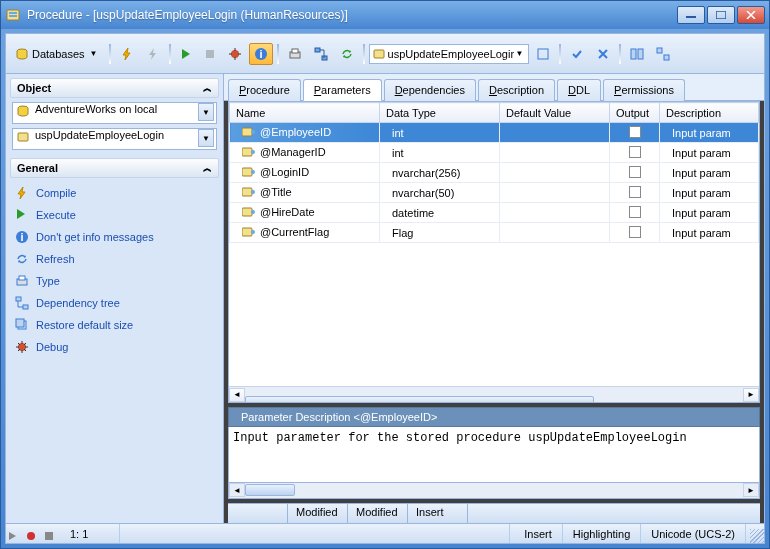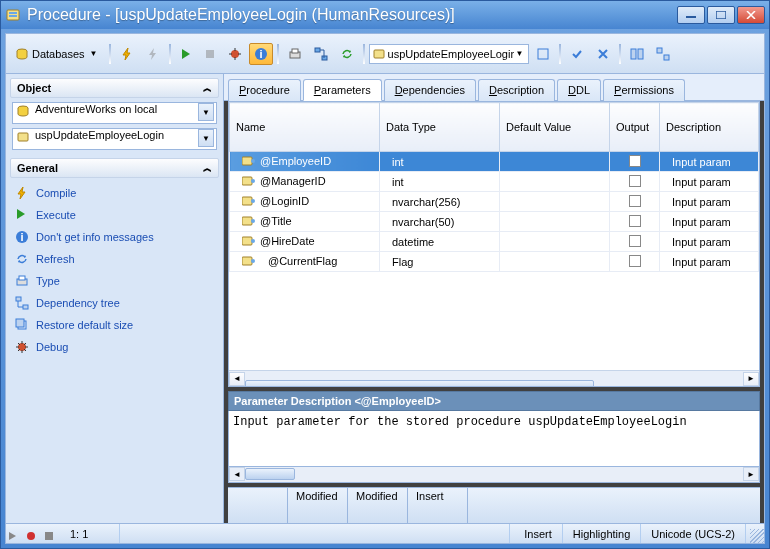--- a/index.html
+++ b/index.html
@@ -1,20 +1,20 @@
 <!DOCTYPE html>
 <html><head>
 <meta charset="utf-8">
 <style>
 *{box-sizing:border-box;margin:0;padding:0;font-family:Tahoma,sans-serif;font-size:11px}
 body{background:#fff;overflow:hidden}
 .window{width:770px;height:549px;border:1px solid #2a5a9e;background:linear-gradient(#6fa3e0,#4785d1);display:flex;flex-direction:column}
 .titlebar{height:28px;display:flex;align-items:center;padding:0 4px;color:#fff;background:linear-gradient(#7ab0e8,#4785d1)}
 .titlebar .icon{width:16px;height:16px;margin-right:6px;display:flex;align-items:center;justify-content:center}
-.title-text{flex:1;font-size:16px;text-shadow:0 1px 1px rgba(0,0,0,.3)}
+.title-text{flex:1;font-size:12px;text-shadow:0 1px 1px rgba(0,0,0,.3)}
 .winbtns{display:flex;gap:2px}
 .winbtn{width:28px;height:18px;border:1px solid #2a5a9e;border-radius:2px;background:linear-gradient(#e0ebf8,#b3cef0);display:flex;align-items:center;justify-content:center;cursor:pointer}
 .winbtn.close{background:linear-gradient(#f29a8f,#d44a36);color:#fff}
 .client{flex:1;margin:4px;background:#d9e6f7;border:1px solid #9ab6de;display:flex;flex-direction:column}
 .toolbar{height:40px;background:linear-gradient(#eaf2fc,#cfdff3);border-bottom:1px solid #9ab6de;display:flex;align-items:center;padding:0 4px;gap:2px}
 .tbitem{height:22px;padding:0 4px;border:1px solid transparent;border-radius:2px;display:flex;align-items:center;gap:3px;cursor:pointer}
 .tbitem.active{border-color:#c88a2a;background:linear-gradient(#ffd978,#ffb93a)}
 .tsep{width:2px;height:20px;background:linear-gradient(#9ab6de,#fff);margin:0 2px}
 .tdrop{display:flex;align-items:center;border:1px solid #9ab6de;background:#fff;height:20px;padding:0 2px}
 .tdrop span{padding:0 2px}
@@ -31,34 +31,34 @@
 .action{display:flex;align-items:center;gap:6px;padding:3px 4px;color:#1a4db3;cursor:pointer}
 .action .icn{width:16px;height:16px;display:inline-flex;align-items:center;justify-content:center}
 .main{flex:1;display:flex;flex-direction:column;background:#404040;overflow:hidden}
 .tabs{display:flex;padding:4px 4px 0 4px;background:#e5eefb;border-bottom:1px solid #9ab6de}
 .tab{padding:4px 10px;border:1px solid #9ab6de;border-bottom:none;background:linear-gradient(#eaf2fc,#d9e6f7);margin-right:2px;border-radius:3px 3px 0 0;cursor:pointer;position:relative;top:1px}
 .tab.active{background:#fff;border-bottom:1px solid #fff;font-weight:normal}
 .tab u{text-decoration:underline}
 .grid-wrap{flex:1;display:flex;flex-direction:column;margin:0 4px 4px 4px;background:#fff;border:1px solid #9ab6de;overflow:hidden}
 .grid{flex:1;overflow:auto}
 table{border-collapse:collapse;width:100%}
-th{background:linear-gradient(#fdfdfe,#e8eef8);border:1px solid #c5d4e9;text-align:left;padding:18px 6px;font-weight:normal;height:20px}
+th{background:linear-gradient(#fdfdfe,#e8eef8);border:1px solid #c5d4e9;text-align:left;padding:3px 6px;font-weight:normal;height:20px}
 td{border:1px solid #e7ecf5;padding:2px 12px;height:20px}
 tr.selected td{background:#3d87d6;color:#fff}
 tr.selected td:first-child{background:linear-gradient(90deg,#5a9de0,#3d87d6)}
 .chk{width:12px;height:12px;border:1px solid #888;background:#fff;display:inline-block}
 .hscroll{height:16px;background:#e8eef8;border-top:1px solid #c5d4e9;display:flex;align-items:center}
 .hscroll .btn{width:16px;height:14px;border:1px solid #c5d4e9;background:linear-gradient(#fdfdfe,#e8eef8);display:flex;align-items:center;justify-content:center;font-size:8px;cursor:pointer}
 .hscroll .track{flex:1;position:relative}
 .hscroll .thumb{position:absolute;height:12px;top:1px;background:linear-gradient(#eaf2fc,#bcd2ef);border:1px solid #9ab6de;border-radius:2px}
 .desc-panel{margin:0 4px 4px 4px;display:flex;flex-direction:column}
-.desc-head{background:#6b90b9;color:#fff;padding:3px 5px;font-weight:bold;border:1px solid #5779a0}
+.desc-head{background:#6b90b9;color:#fff;padding:3px 12px;font-weight:normal;border:1px solid #5779a0}
 .desc-body{background:#fff;border:1px solid #9ab6de;border-top:none;height:56px;padding:4px;font-family:"Courier New",monospace;font-size:12px;overflow:auto;white-space:nowrap}
 .desc-hscroll{height:16px;background:#e8eef8;border:1px solid #9ab6de;border-top:none;display:flex}
-.tabstrip{height:36px;background:linear-gradient(#eaf2fc,#cfdff3);border-top:1px solid #9ab6de;display:flex;margin:0 4px 0 4px}
+.tabstrip{height:20px;background:linear-gradient(#eaf2fc,#cfdff3);border-top:1px solid #9ab6de;display:flex;margin:0 4px 0 4px}
 .tabstrip .cell{border-right:1px solid #9ab6de;padding:2px 8px;min-width:60px}
 .statusbar{height:20px;background:linear-gradient(#eaf2fc,#cfdff3);border-top:1px solid #9ab6de;display:flex;align-items:flex-end;padding:0 0;gap:4px}
 .sb-cell{border-right:1px solid #b3cef0;padding:0 10px;height:100%;display:flex;align-items:center}
 .sb-btn{width:14px;height:14px;display:inline-flex;align-items:center;justify-content:center;cursor:pointer}
 svg{display:block}
 .resize{width:14px;height:14px;margin-left:auto;background:repeating-linear-gradient(135deg,#9ab6de,#9ab6de 1px,transparent 1px,transparent 3px)}
 </style>
 </head>
 <body>
 
@@ -381,21 +381,21 @@
                           <circle cx="11" cy="6" r="2" fill="#6aa8e6"></circle>
                         </svg>
                         <span>@HireDate</span>
                       </span></td>
                     <td>datetime</td>
                     <td></td>
                     <td style="text-align:center"><span class="chk"></span></td>
                     <td>Input param</td>
                   </tr>
                   <tr>
-                    <td style="width:150px"><span style="display:inline-flex;align-items:flex-end;gap:12px">
+                    <td style="width:150px"><span style="display:inline-flex;align-items:flex-end;gap:4px">
                         <svg width="14" height="12">
                           <rect x="0" y="2" width="10" height="8" rx="1" fill="#f3e08a" stroke="#a0802a"></rect>
                           <circle cx="11" cy="6" r="2" fill="#6aa8e6"></circle>
                         </svg>
                         <span>@CurrentFlag</span>
                       </span></td>
                     <td>Flag</td>
                     <td></td>
                     <td style="text-align:center"><span class="chk"></span></td>
                     <td>Input param</td>

